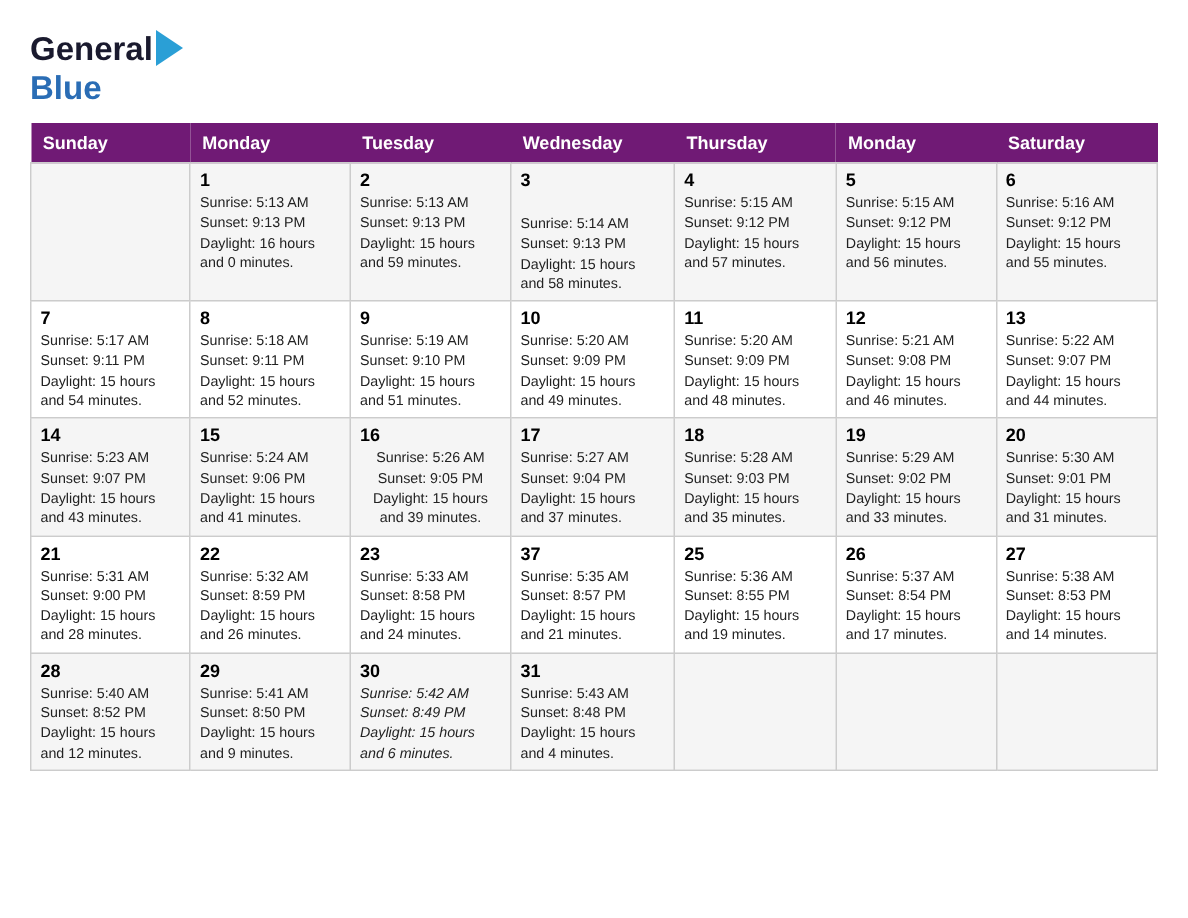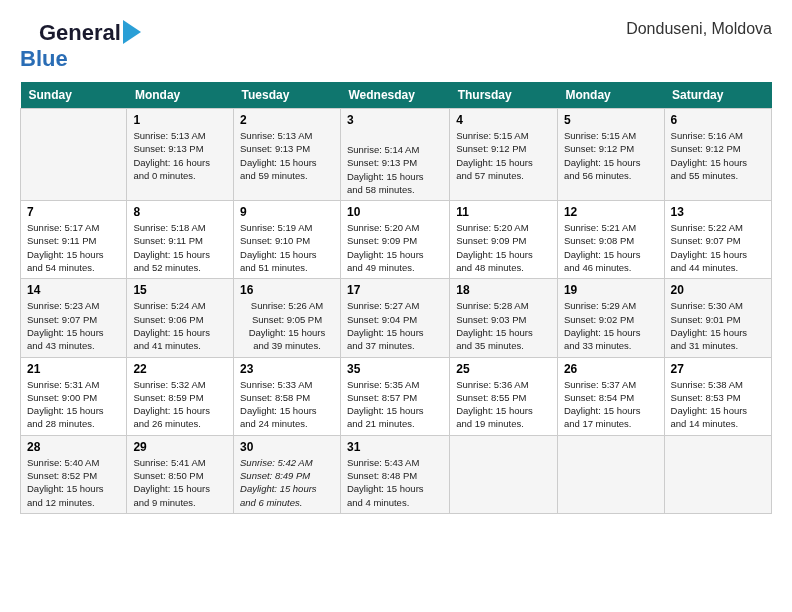--- a/index.html
+++ b/index.html
@@ -22,21 +22,20 @@
       align-items: flex-start;
     }
     .logo-text {
       display: flex;
       align-items: center;
     }
     .logo-general {
       font-size: 22px;
       font-weight: bold;
       color: #1a1a2e;
-      margin-left: 19px;
     }
     .logo-blue {
       font-size: 22px;
       font-weight: bold;
       color: #2a6db5;
     }
     .logo-arrow {
       width: 0;
       height: 0;
       border-top: 12px solid transparent;
@@ -56,21 +55,21 @@
     .subtitle {
       font-size: 16px;
       color: #333;
     }
     table {
       width: 100%;
       border-collapse: collapse;
       font-size: 10.5px;
     }
     thead tr th {
-      background-color: #0f766e;
+      background-color: #701a75;
       color: #fff;
       text-align: left;
       padding: 6px 8px;
       font-size: 12px;
       font-weight: bold;
     }
     tbody tr td {
       border: 1px solid #ccc;
       vertical-align: top;
       padding: 4px 6px;
@@ -103,21 +102,20 @@
 
 <div class="header">
   <div class="logo">
     <div class="logo-text">
       <span class="logo-general">General</span>
       <span class="logo-arrow"></span>
     </div>
     <span class="logo-blue">Blue</span>
   </div>
   <div class="title-block">
-    <div class="subtitle">Donduseni, Moldova</div>
   </div>
 </div>
 
 <table>
   <thead>
     <tr>
     <th>Sunday</th>
         <th>Monday</th>
         <th>Tuesday</th>
         <th>Wednesday</th>
@@ -290,21 +288,21 @@
 and 26 minutes.</div>
         </td>
         <td>
           <span class="day-number">23</span>
           <div class="day-info" style="white-space: pre-line;">Sunrise: 5:33 AM
 Sunset: 8:58 PM
 Daylight: 15 hours
 and 24 minutes.</div>
         </td>
         <td>
-          <span class="day-number">35</span>
+          <span class="day-number">37</span>
           <div class="day-info" style="white-space: pre-line;">Sunrise: 5:35 AM
 Sunset: 8:57 PM
 Daylight: 15 hours
 and 21 minutes.</div>
         </td>
         <td>
           <span class="day-number">25</span>
           <div class="day-info" style="white-space: pre-line;">Sunrise: 5:36 AM
 Sunset: 8:55 PM
 Daylight: 15 hours

